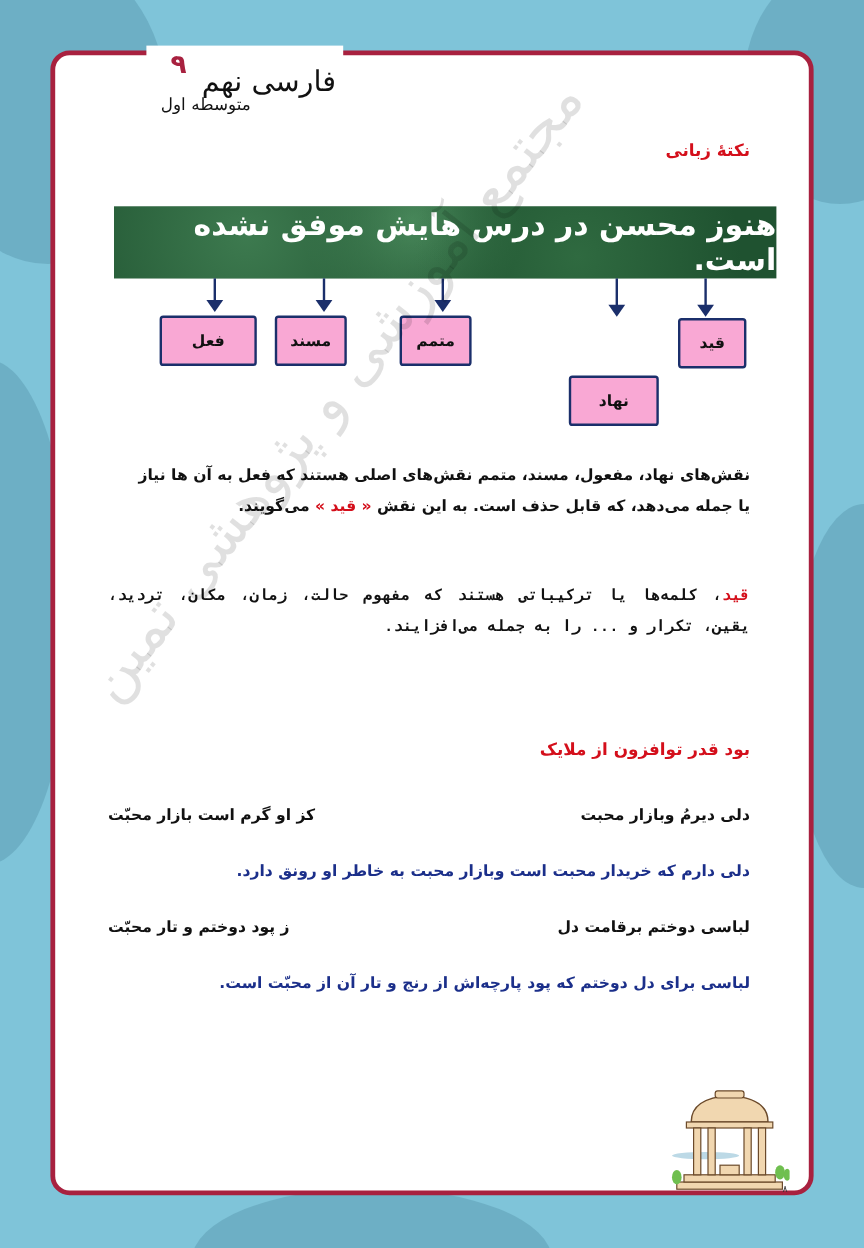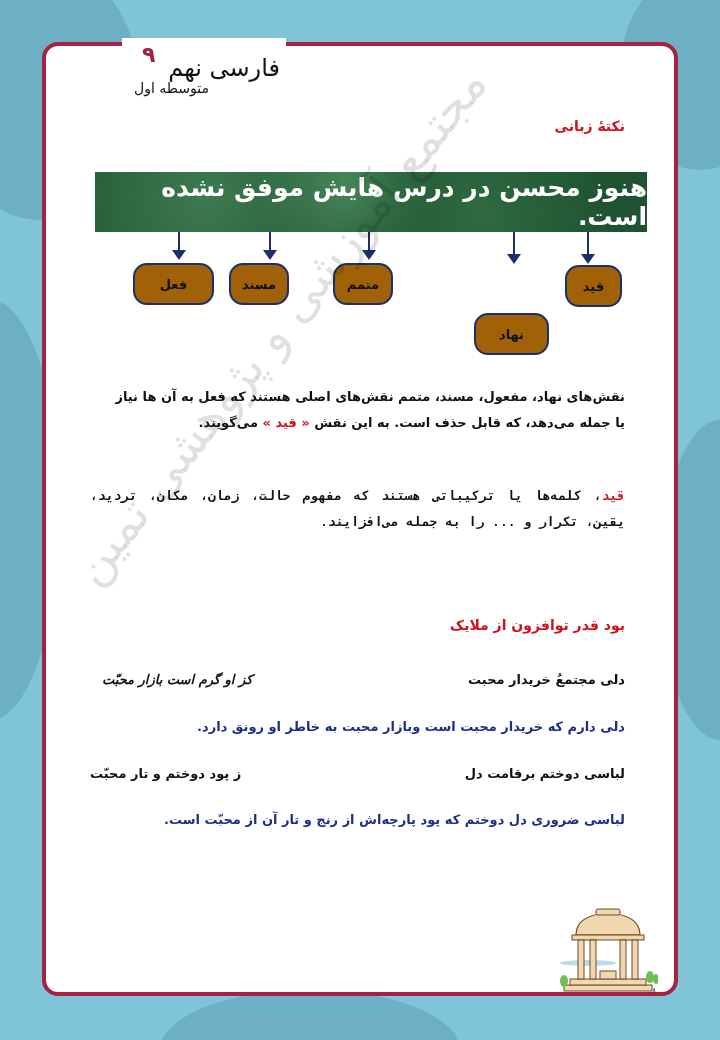--- a/index.html
+++ b/index.html
@@ -33,21 +33,21 @@
       #1f5230;
     color:#fff; font-weight:bold; font-size:25px;
     display:flex; align-items:center; justify-content:center; direction:rtl;
   }
   .arrow { position:absolute; width:2px; background:#1b2f6b; }
   .arrow::after {
     content:""; position:absolute; left:-6px; bottom:-2px;
     border-left:7px solid transparent; border-right:7px solid transparent; border-top:10px solid #1b2f6b;
   }
   .role-box {
-    position:absolute; height:42px; background:#a16207; border:2px solid #1b2f6b; border-radius:14px;
+    position:absolute; height:42px; background:#f9a8d4; border:2px solid #1b2f6b; border-radius:3px;
     box-sizing:border-box; display:flex; align-items:center; justify-content:center;
     font-weight:bold; font-size:13px; color:#111;
   }
   .para { position:absolute; right:95px; width:535px; font-size:13px; line-height:26px; color:#111; font-weight:bold; text-align:justify; }
   .red { color:#d40f1b; }
   .verse-row { position:absolute; right:95px; width:535px; font-size:13px; font-weight:bold; color:#111; display:flex; justify-content:space-between; direction:rtl; }
   .meaning { position:absolute; right:95px; font-size:13px; font-weight:bold; color:#1b2f8a; }
   .watermark {
     position:absolute; left:60px; top:560px; font-size:48px; color:rgba(0,0,0,0.12);
     transform:rotate(-52deg); transform-origin:left top; white-space:nowrap; direction:rtl;
@@ -98,30 +98,30 @@
   </div>
 </div>
 
 <div class="para rtl" style="top:484px;font-family:Liberation Mono, monospace;">
   <span class="red">قید</span><span>، کلمه‌ها یا ترکیباتی هستند که مفهوم حالت، زمان، مکان، تردید، یقین، تکرار و ... را به جمله می‌افزایند.</span>
 </div>
 
 <div class="heading-red rtl" style="top:617px;">بود قدر توافزون از ملایک</div>
 
 <div class="verse-row" style="top:672px;">
-  <span>دلی مجتمعُ خریدار محبت</span>
-  <span style="margin-left:12px;font-style:italic;">کز او گرم است بازار محبّت</span>
+  <span>دلی دیرمُ وبازار محبت</span>
+  <span style="margin-left:0;">کز او گرم است بازار محبّت</span>
 </div>
 <div class="meaning rtl" style="top:719px;">دلی دارم که خریدار محبت است وبازار محبت به خاطر او رونق دارد.</div>
 
 <div class="verse-row" style="top:766px;">
   <span>لباسی دوختم برقامت دل</span>
   <span>ز پود دوختم و تار محبّت</span>
 </div>
-<div class="meaning rtl" style="top:812px;">لباسی ضروری دل دوختم که پود پارچه‌اش از رنج و تار آن از محبّت است.</div>
+<div class="meaning rtl" style="top:812px;">لباسی برای دل دوختم که پود پارچه‌اش از رنج و تار آن از محبّت است.</div>
 
 <div class="watermark">مجتمع آموزشی و پژوهشی تمین</div>
 
 <svg class="pavilion" viewBox="0 0 100 90">
   <ellipse cx="30" cy="58" rx="28" ry="3" fill="#bcd9e6"></ellipse>
   <rect x="6" y="80" width="88" height="6" fill="#f1d7b0" stroke="#6b4a2b" stroke-width="1"></rect>
   <rect x="12" y="74" width="76" height="6" fill="#f1d7b0" stroke="#6b4a2b" stroke-width="1"></rect>
   <path d="M18 30 Q18 10 50 8 Q82 10 82 30 Z" fill="#f1d7b0" stroke="#6b4a2b" stroke-width="1.2"></path>
   <rect x="38" y="4" width="24" height="6" rx="2" fill="#f1d7b0" stroke="#6b4a2b" stroke-width="1"></rect>
   <rect x="14" y="30" width="72" height="5" fill="#f1d7b0" stroke="#6b4a2b" stroke-width="1"></rect>

